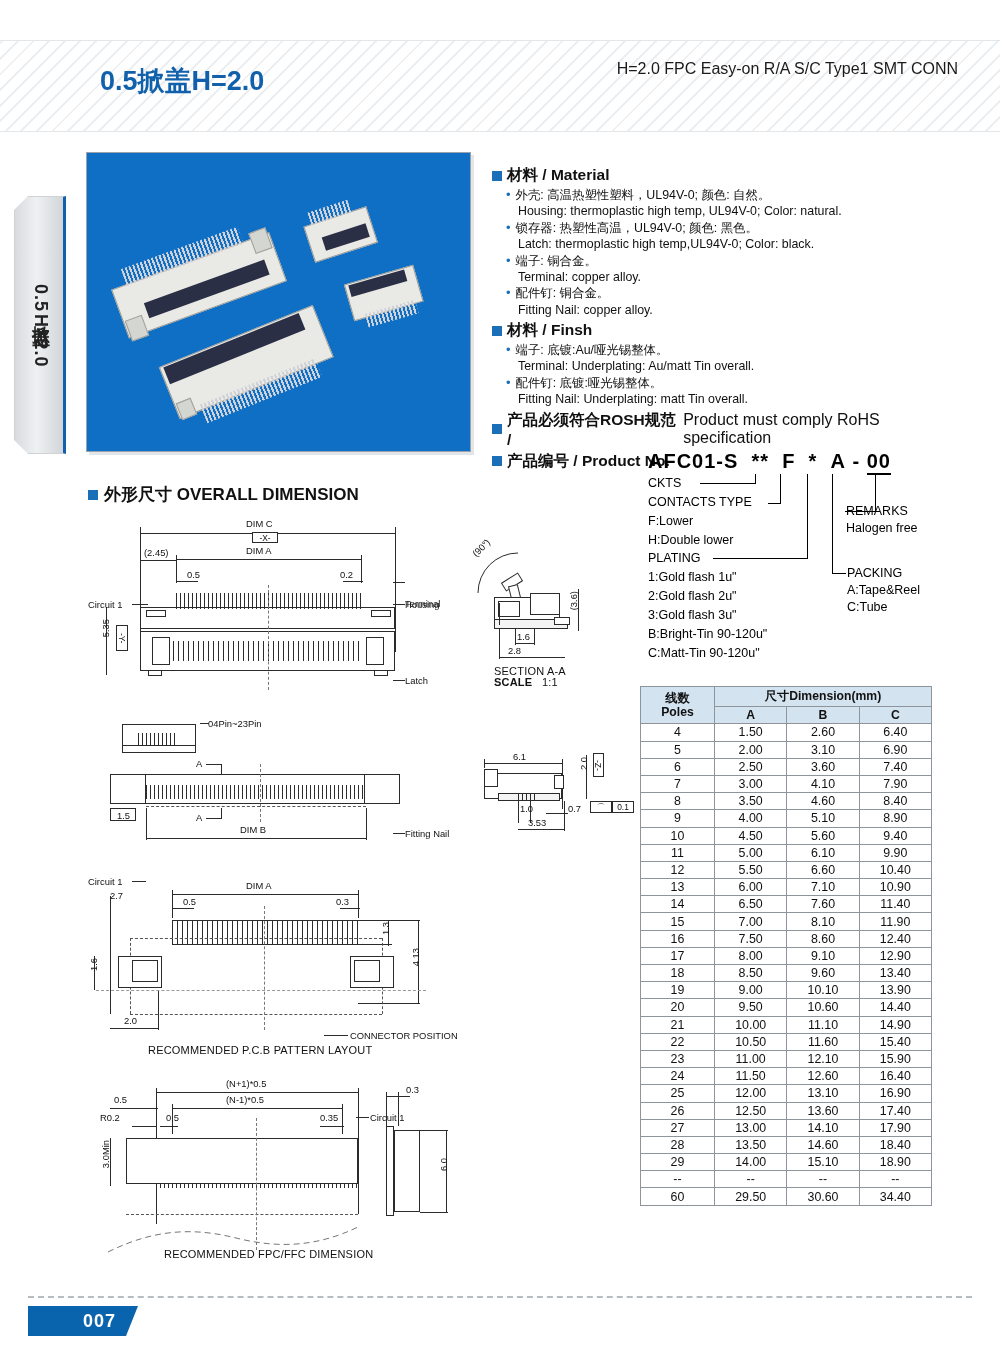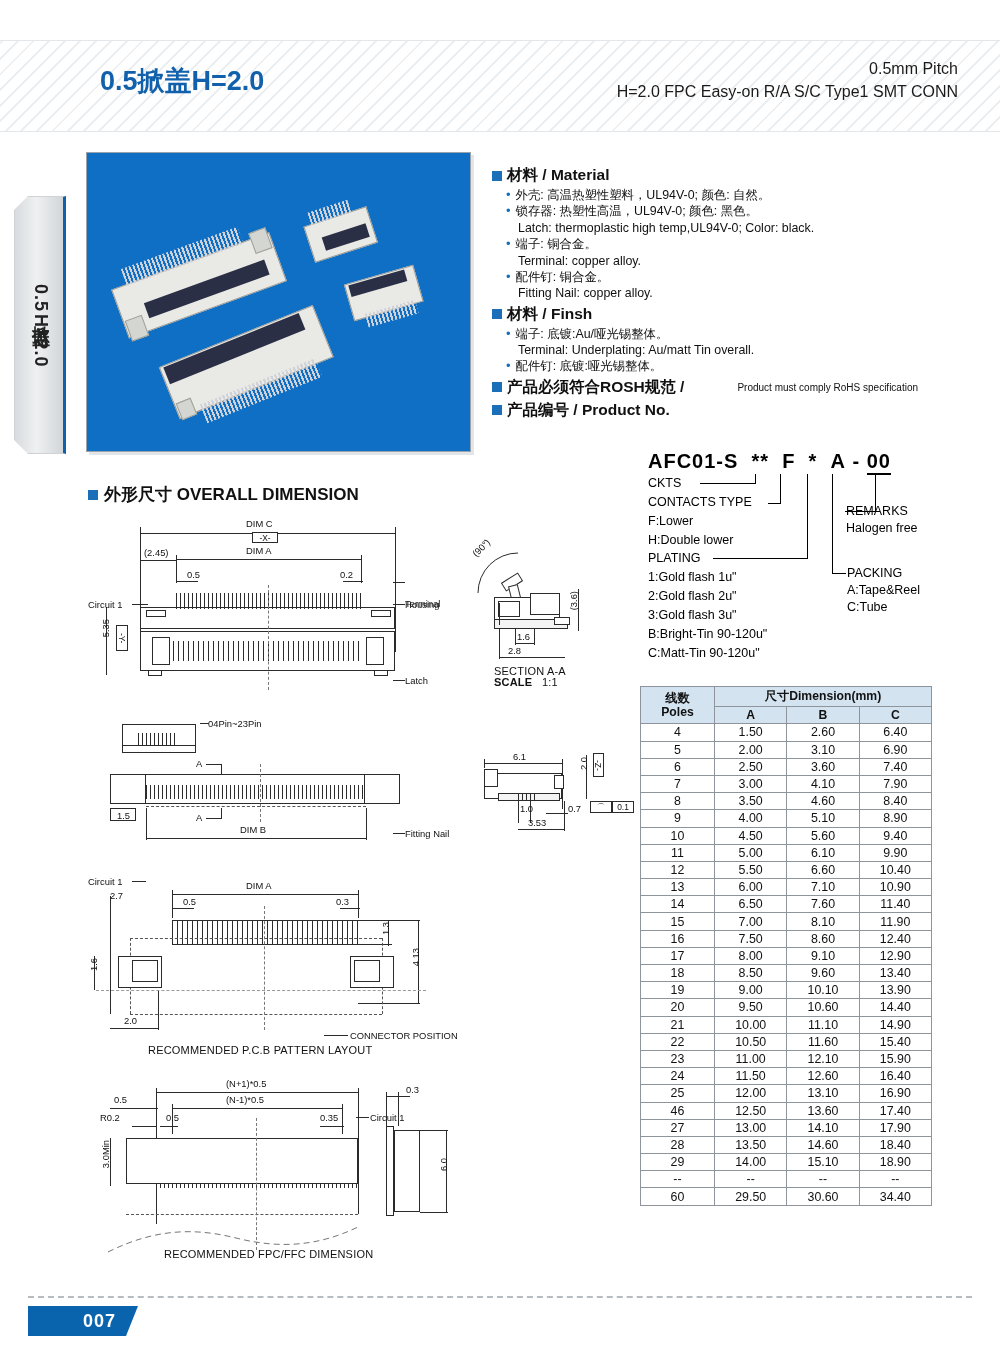--- a/index.html
+++ b/index.html
@@ -88,21 +88,21 @@
   #specs { position: absolute; left: 492px; top: 163px; width: 470px; color: #101010; }
   .sec-head {
     display: flex; align-items: center; gap: 5px;
     font-size: 15.5px; font-weight: 600; margin-top: 2px;
   }
   .sq { width: 10px; height: 10px; background: #1a6fb8; display: inline-block; flex: none; }
   .bullets { margin: 1px 0 2px 14px; }
   .bl { display: flex; gap: 5px; font-size: 12.4px; line-height: 1.32; }
   .bl .dot { color: #1a6fb8; font-size: 13px; line-height: 1.25; }
   .sub { font-size: 12.4px; line-height: 1.32; margin-left: 12px; }
-  .sec-head .small { font-size: 10px; font-weight: 400; margin-left: 48px; }
+  .sec-head .small { font-size: 16px; font-weight: 400; }
 
   
   #partno { position: absolute; left: 648px; top: 450px; width: 310px; }
   #pn-code {
     font-size: 20px; font-weight: bold; letter-spacing: 1px;
     color: #000; white-space: nowrap;
   }
   #pn-code span { display: inline-block; }
   .pn-line { position: absolute; background: #000; }
   .pn-lbl { position: absolute; font-size: 12.5px; color: #000; white-space: nowrap; }
@@ -194,21 +194,20 @@
   }
 </style>
 </head>
 <body>
 
 <div id="page">
 
   <div id="header">
     <div id="header-title">0.5掀盖H=2.0</div>
     <div id="header-right">
-      <div class="l1">0.5mm Pitch</div>
       <div class="l2">H=2.0 FPC Easy-on R/A S/C Type1 SMT CONN</div>
     </div>
   </div>
 
   <div id="side-tab">
     <div id="side-tab-label">0.5掀盖H=2.0</div>
   </div>
 
   <div id="photo">
 
@@ -244,20 +243,21 @@
 
     <div class="sec-head">
       <span class="sq"></span>
       <span>材料 / Material</span>
     </div>
     <div class="bullets">
       <div class="bl">
           <span class="dot">•</span>
           <span>外壳: 高温热塑性塑料，UL94V-0; 颜色: 自然。</span>
         </div>
+      <div class="sub">Housing: thermoplastic high temp, UL94V-0; Color: natural.</div>
       <div class="bl">
           <span class="dot">•</span>
           <span>锁存器: 热塑性高温，UL94V-0; 颜色: 黑色。</span>
         </div>
       <div class="sub">Latch: thermoplastic high temp,UL94V-0; Color: black.</div>
       <div class="bl">
           <span class="dot">•</span>
           <span>端子: 铜合金。</span>
         </div>
       <div class="sub">Terminal: copper alloy.</div>
@@ -275,20 +275,21 @@
     <div class="bullets">
       <div class="bl">
           <span class="dot">•</span>
           <span>端子: 底镀:Au/哑光锡整体。</span>
         </div>
       <div class="sub">Terminal: Underplating: Au/matt Tin overall.</div>
       <div class="bl">
           <span class="dot">•</span>
           <span>配件钉: 底镀:哑光锡整体。</span>
         </div>
+      <div class="sub">Fitting Nail: Underplating: matt Tin overall.</div>
     </div>
 
     <div class="sec-head">
       <span class="sq"></span>
       <span>产品必须符合ROSH规范 /</span>
       <span class="small">Product must comply RoHS specification</span>
     </div>
 
     <div class="sec-head">
       <span class="sq"></span>
@@ -739,21 +740,21 @@
           <td>12.60</td>
           <td>16.40</td>
         </tr>
         <tr>
           <td>25</td>
           <td>12.00</td>
           <td>13.10</td>
           <td>16.90</td>
         </tr>
         <tr>
-          <td>46</td>
+          <td>26</td>
           <td>12.50</td>
           <td>13.60</td>
           <td>17.40</td>
         </tr>
         <tr>
           <td>27</td>
           <td>13.00</td>
           <td>14.10</td>
           <td>17.90</td>
         </tr>

